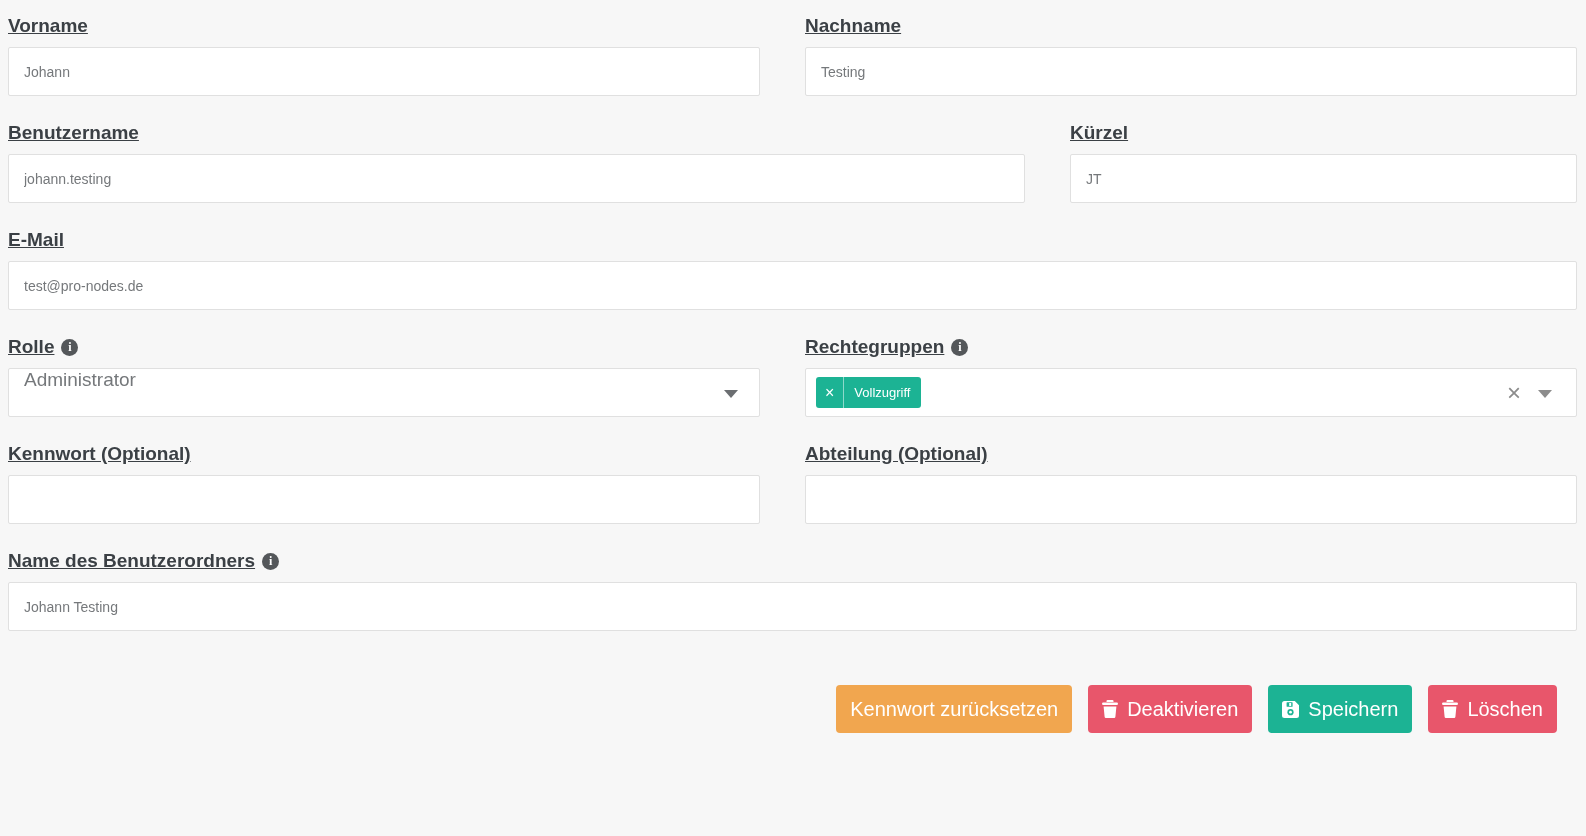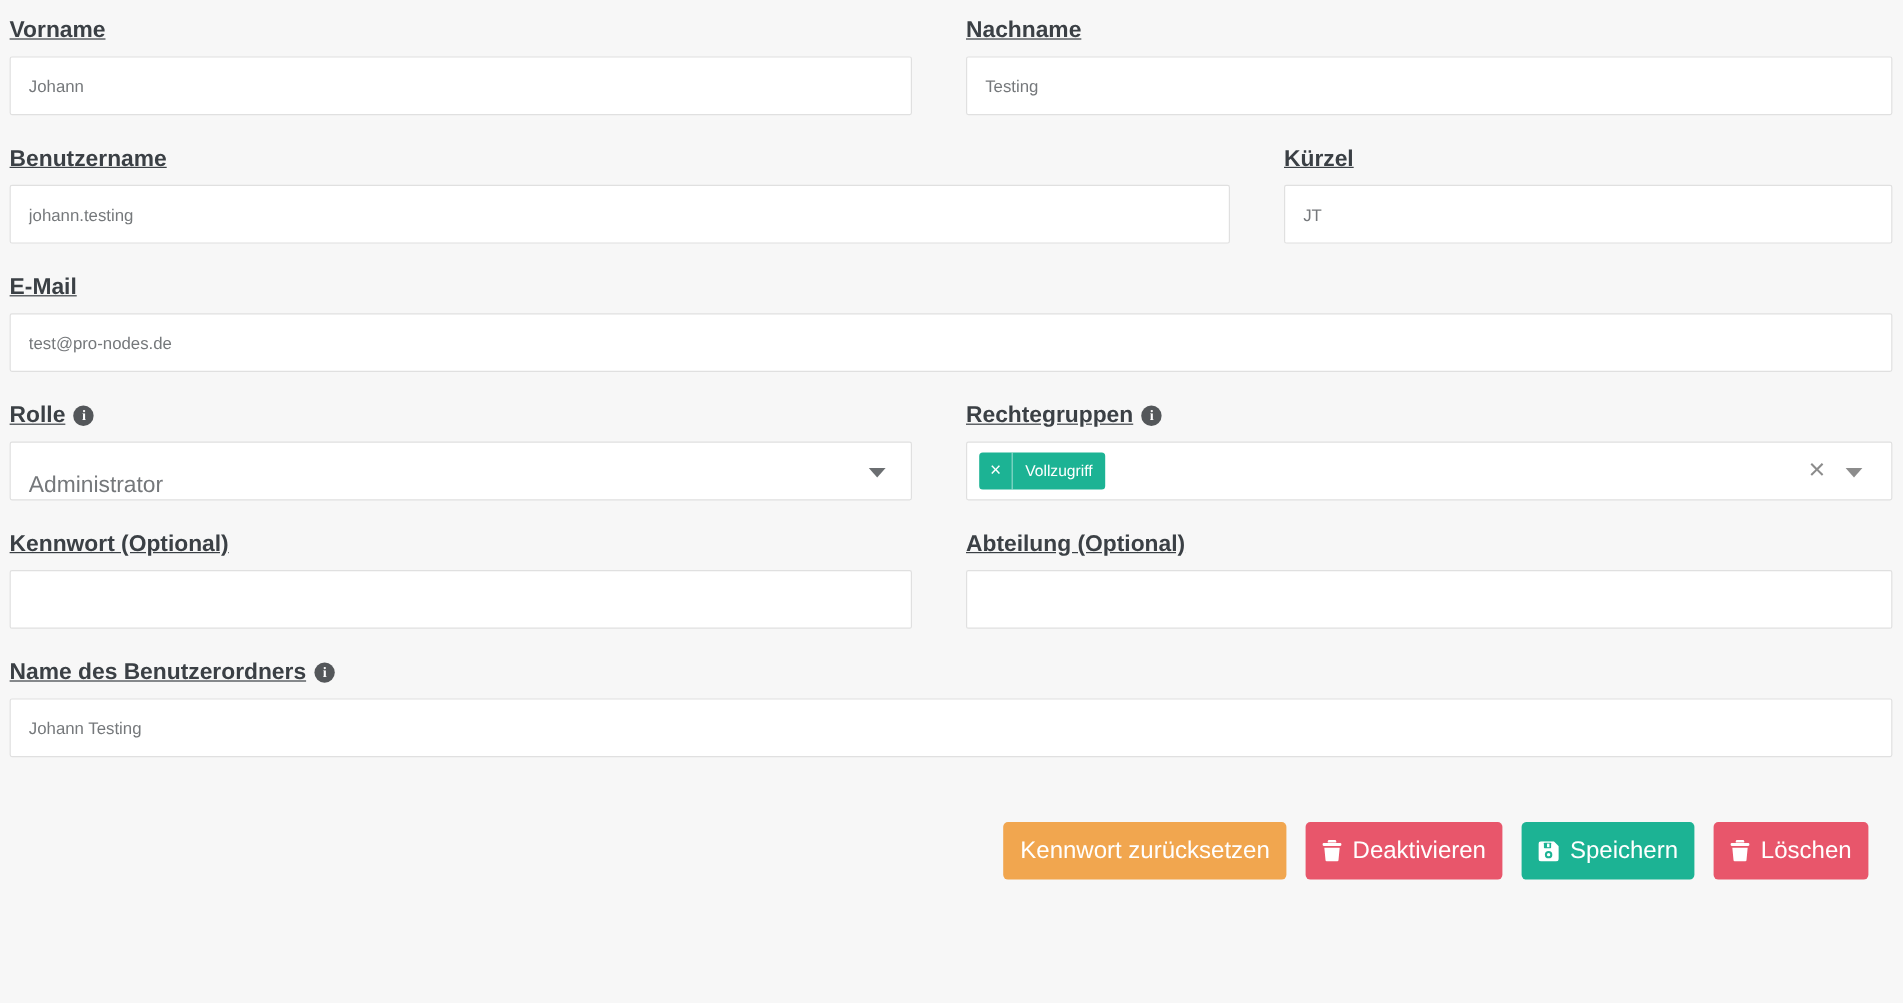--- a/index.html
+++ b/index.html
@@ -38,21 +38,21 @@
     background: #ffffff;
     border: 1px solid #e0e0e0; border-radius: 2px;
     padding: 0 15px;
     font-family: "Liberation Sans", sans-serif;
     font-size: 14px; color: #75787b;
     outline: none;
   }
   
   .select-box {
     position: relative;
-    display: flex; align-items: flex-end;
+    display: flex; align-items: flex-start;
     width: 100%; height: 49px;
     background: #fff;
     border: 1px solid #e0e0e0; border-radius: 2px;
     padding: 0 40px 0 15px;
     font-size: 19px; color: #75787b;
     cursor: pointer;
   }
   .caret-down {
     position: absolute; right: 21px; top: 50%;
     margin-top: -3px;

